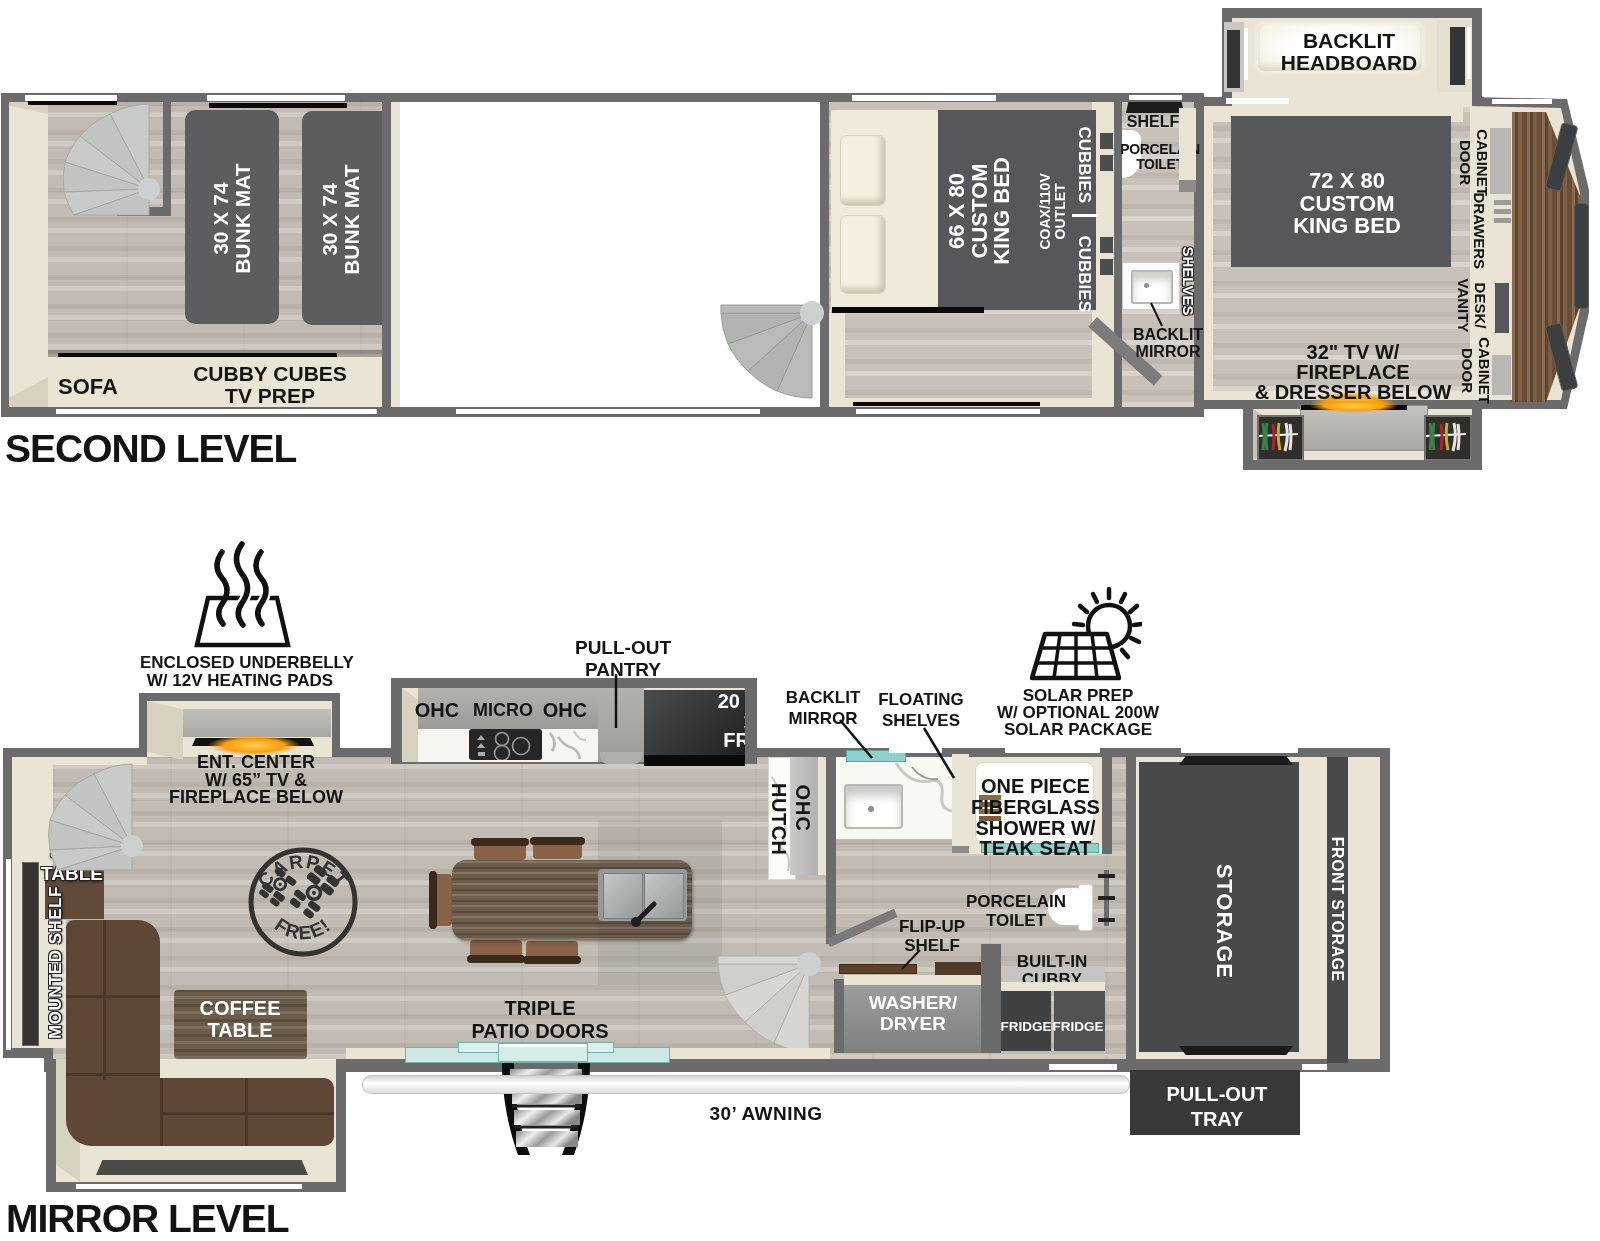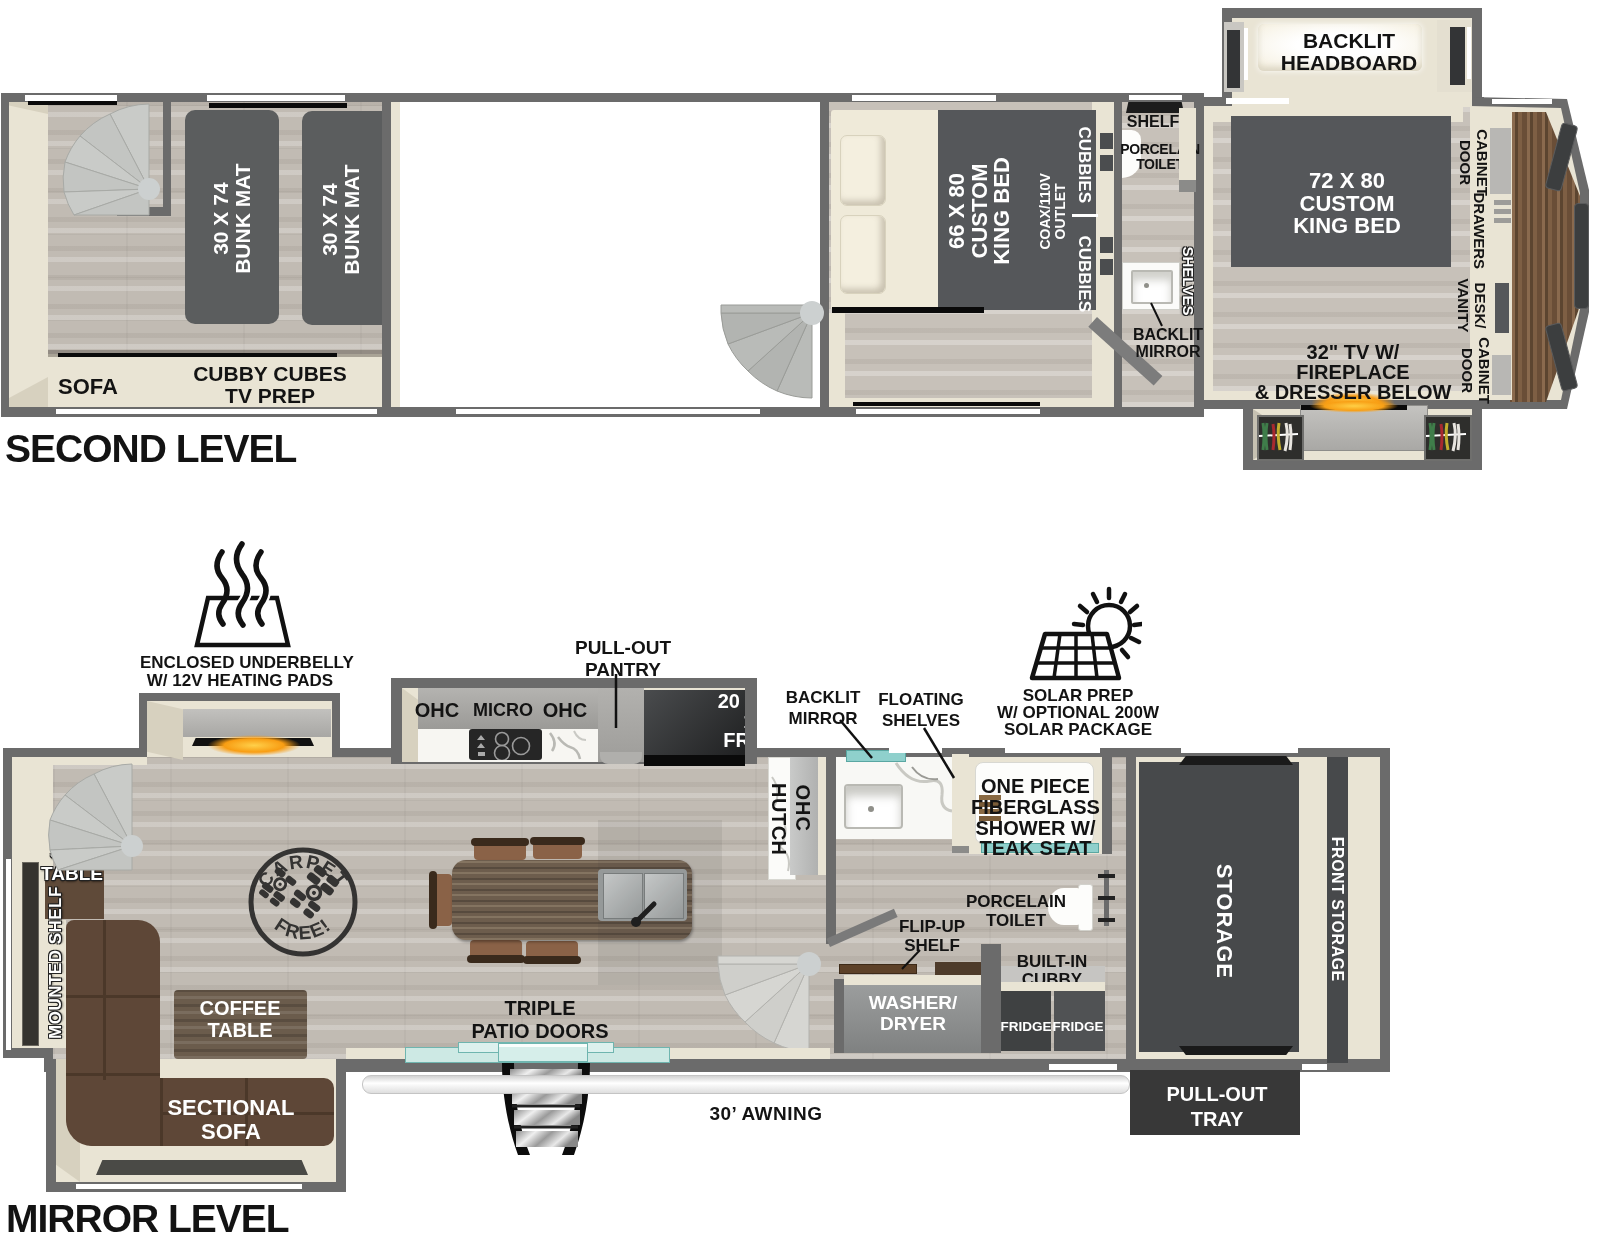--- a/index.html
+++ b/index.html
@@ -378,29 +378,29 @@
 </svg>
 
 <div class="a" style="left:66px;top:920px;width:94px;height:226px;background:#5e4737;border-radius:8px 22px 0 26px;"></div>
 <div class="a" style="left:66px;top:1078px;width:268px;height:68px;background:#5e4737;border-radius:0 10px 10px 30px;"></div>
 <div class="a" style="left:103px;top:920px;width:3px;height:160px;background:#4b3829;"></div>
 <div class="a" style="left:66px;top:995px;width:94px;height:3px;background:#4b3829;"></div>
 <div class="a" style="left:66px;top:1073px;width:94px;height:3px;background:#4b3829;"></div>
 <div class="a" style="left:160px;top:1078px;width:3px;height:68px;background:#4b3829;"></div>
 <div class="a" style="left:245px;top:1078px;width:3px;height:68px;background:#4b3829;"></div>
 <div class="a" style="left:160px;top:1112px;width:174px;height:3px;background:#4b3829;"></div>
-<div class="a wlbl" style="left:131px;top:1096px;width:200px;font-size:22px;line-height:1.1;">SECTIONAL<br>SOFA</div>
 
 <div class="a" style="left:45px;top:869px;width:59px;height:50px;background:#5f4a39;"></div>
 <div class="a olbl" style="left:22px;top:841px;width:100px;font-size:19px;line-height:1.15;">SIDE<br>TABLE</div>
 <div class="a olbl" style="left:6px;top:980px;width:100px;font-size:17px;transform:rotate(-90deg);letter-spacing:.5px;">MOUNTED SHELF</div>
 
 <div class="a" style="left:174px;top:990px;width:133px;height:69px;background:#6b5c4c;background-image:repeating-linear-gradient(0deg,rgba(255,255,255,.10) 0 3px,rgba(0,0,0,0) 3px 7px,rgba(0,0,0,.16) 7px 10px,rgba(0,0,0,0) 10px 15px);border-radius:4px;"></div>
 <div class="a wlbl" style="left:140px;top:997px;width:200px;font-size:20px;line-height:1.1;">COFFEE<br>TABLE</div>
 
+<div class="a lbl" style="left:156px;top:754px;width:200px;font-size:18px;line-height:17.5px;">ENT. CENTER<br>W/ 65” TV &amp;<br>FIREPLACE BELOW</div>
 
 <svg class="a" style="left:40px;top:762px;" width="105" height="115">
  <path d="M92,84 L92,2 A82,82 0 0 0 54,12 Z" fill="#c9cbc8" stroke="#a8aaa6"></path>
  <path d="M92,84 L54,12 A82,82 0 0 0 25,33 Z" fill="#c3c5c2" stroke="#a8aaa6"></path>
  <path d="M92,84 L25,33 A82,82 0 0 0 10,58 Z" fill="#c9cbc8" stroke="#a8aaa6"></path>
  <path d="M92,84 L10,58 A82,82 0 0 0 10,88 Z" fill="#c3c5c2" stroke="#a8aaa6"></path>
  <path d="M92,84 L10,88 A82,82 0 0 0 18,108 Z" fill="#c9cbc8" stroke="#a8aaa6"></path>
  <path d="M92,84 L18,108 L92,108 Z" fill="#c3c5c2" stroke="#a8aaa6"></path>
  <circle cx="92" cy="84" r="11" fill="#ccd0d0"></circle>
 </svg>

